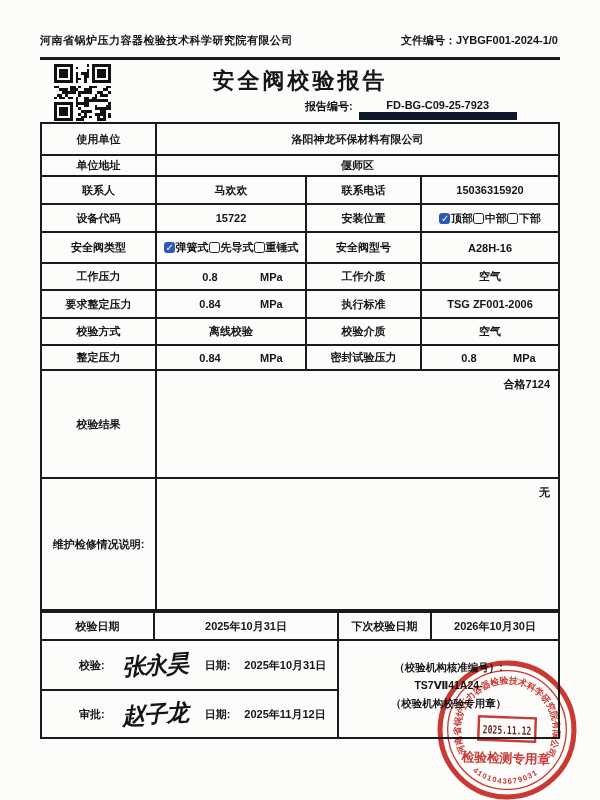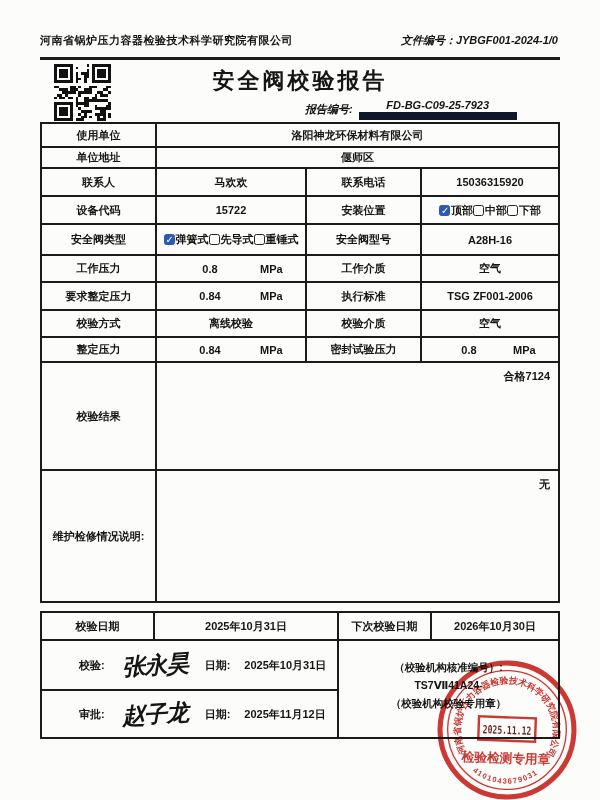--- a/index.html
+++ b/index.html
@@ -5,26 +5,26 @@
   * { margin:0; padding:0; box-sizing:border-box; }
   html,body { width:600px; height:800px; }
   body {
     position:relative;
     background:#fcfcfb;
     font-family:"Liberation Sans","DejaVu Sans",sans-serif;
     color:#151515;
     overflow:hidden;
   }
   .company { position:absolute; left:40px; top:33px; font-size:11px; font-weight:bold; letter-spacing:.5px; }
-  .docno   { position:absolute; right:42px; top:33px; font-size:11px; font-weight:bold;font-style:italic; }
+  .docno   { position:absolute; right:42px; top:33px; font-size:11px; font-weight:bold; }
   .hrule   { position:absolute; left:40px; top:57px; width:520px; height:3px; background:#1c1c1c; }
   .qr-box  { position:absolute; left:54px; top:64px; width:57px; height:57px; }
   .title   { position:absolute; left:0; top:66px; width:600px; text-align:center;
              font-size:22px; font-weight:bold; letter-spacing:3px; }
-  .repno   { position:absolute; left:305px; top:99px; font-size:11px; font-weight:bold; display:flex; align-items:center;font-style:italic; }
+  .repno   { position:absolute; left:305px; top:99px; font-size:11px; font-weight:bold; display:flex; align-items:flex-start; }
   .repno .val { display:inline-block; width:158px; text-align:center; border-bottom:8px solid #0f172a;
                 margin-left:6px; padding-bottom:1px; font-weight:bold; }
 
   table { border-collapse:collapse; table-layout:fixed; position:absolute; left:40px; background:transparent; }
   td { border:2px solid #1b1b1b; font-size:11px; text-align:center; vertical-align:middle;
        padding:2px 3px; overflow:hidden; }
   td.lbl { font-weight:bold; }
   td.val { font-weight:600; }
   td.top-left { text-align:right; vertical-align:top; padding:6px 8px; font-weight:600; }
 
@@ -208,21 +208,21 @@
 </div>
 
 <table class="tblA">
   <colgroup>
       <col style="width:115px">
       <col style="width:150px">
       <col style="width:115px">
       <col style="width:138px">
     </colgroup>
   <tbody>
-      <tr style="height:24px">
+      <tr style="height:32px">
     <td class="lbl">使用单位</td>
     <td class="val" colspan="3">洛阳神龙环保材料有限公司</td>
   </tr>
   <tr style="height:20px">
     <td class="lbl">单位地址</td>
     <td class="val" colspan="3">偃师区</td>
   </tr>
   <tr style="height:28px">
     <td class="lbl">联系人</td>
     <td class="val">马欢欢</td>

